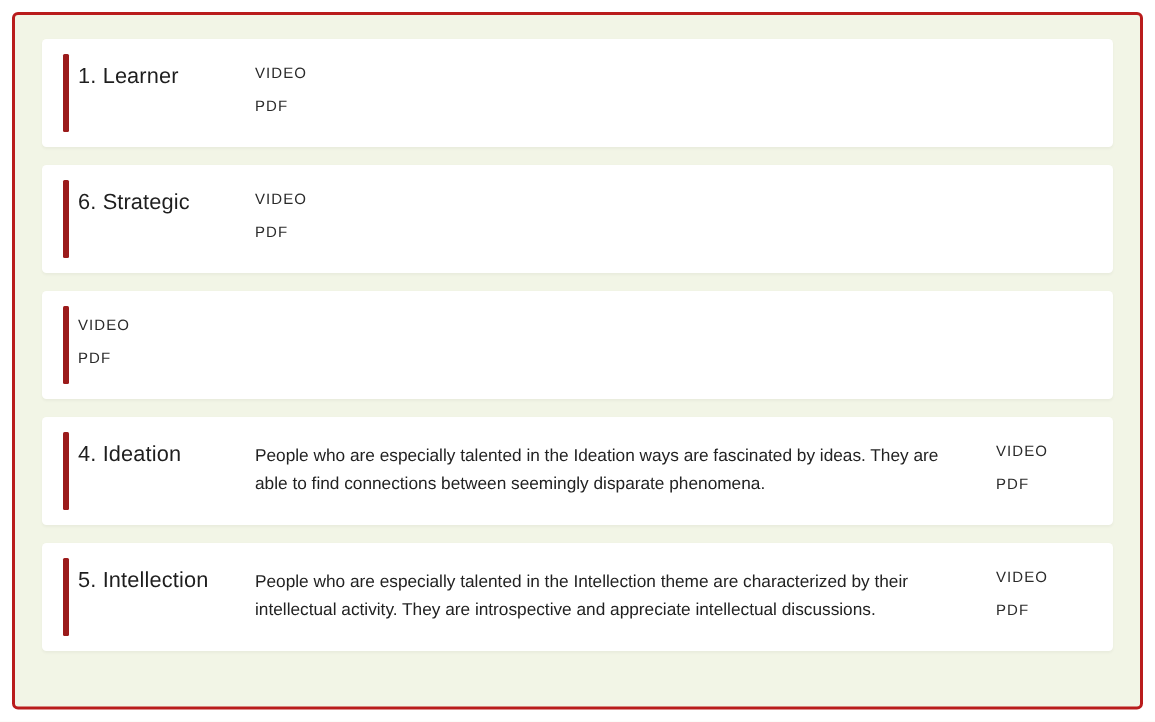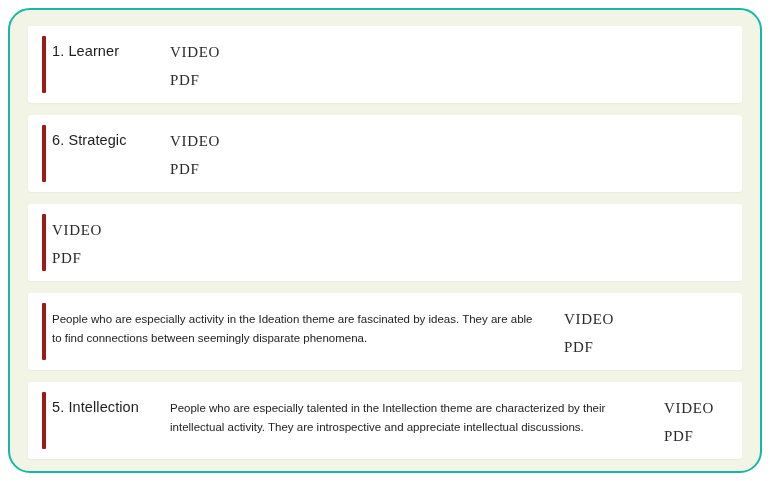--- a/index.html
+++ b/index.html
@@ -19,22 +19,22 @@
     height: 481px;
     box-sizing: border-box;
   }
   .frame {
     position: absolute;
     left: 8px;
     top: 8px;
     width: 754px;
     height: 465px;
     box-sizing: border-box;
-    border: 2px solid #14b8a6;
-    border-radius: 22px;
+    border: 2px solid #b91c1c;
+    border-radius: 4px;
     background: #f2f5e6;
     padding: 16px 18px;
     overflow: hidden;
   }
   .list {
     display: flex;
     flex-direction: column;
     gap: 12px;
   }
   .card {
@@ -76,26 +76,25 @@
   }
   .links {
     flex: 0 0 62px;
     display: flex;
     flex-direction: column;
     align-items: flex-start;
     gap: 11px;
     padding-top: 4px;
   }
   .link {
-    font-size: 15px;
+    font-size: 10px;
     letter-spacing: 0.7px;
     color: #2a2a2a;
     text-decoration: none;
     cursor: pointer;
-    font-family: Liberation Serif, serif;
   }
 </style>
 </head>
 <body>
 
 <div class="page">
   <div class="frame">
     <div class="list">
 
       <div class="card">
@@ -119,21 +118,22 @@
       <div class="card">
         <div class="accent"></div>
         <div class="links">
           <a class="link" href="#">VIDEO</a>
           <a class="link" href="#">PDF</a>
         </div>
       </div>
 
       <div class="card">
         <div class="accent"></div>
-        <div class="theme-desc">People who are especially activity in the Ideation theme are fascinated by ideas. They are able to find connections between seemingly disparate phenomena.</div>
+        <div class="theme-title">4. Ideation</div>
+        <div class="theme-desc">People who are especially talented in the Ideation ways are fascinated by ideas. They are able to find connections between seemingly disparate phenomena.</div>
         <div class="links">
           <a class="link" href="#">VIDEO</a>
           <a class="link" href="#">PDF</a>
         </div>
       </div>
 
       <div class="card">
         <div class="accent"></div>
         <div class="theme-title">5. Intellection</div>
         <div class="theme-desc">People who are especially talented in the Intellection theme are characterized by their intellectual activity. They are introspective and appreciate intellectual discussions.</div>

